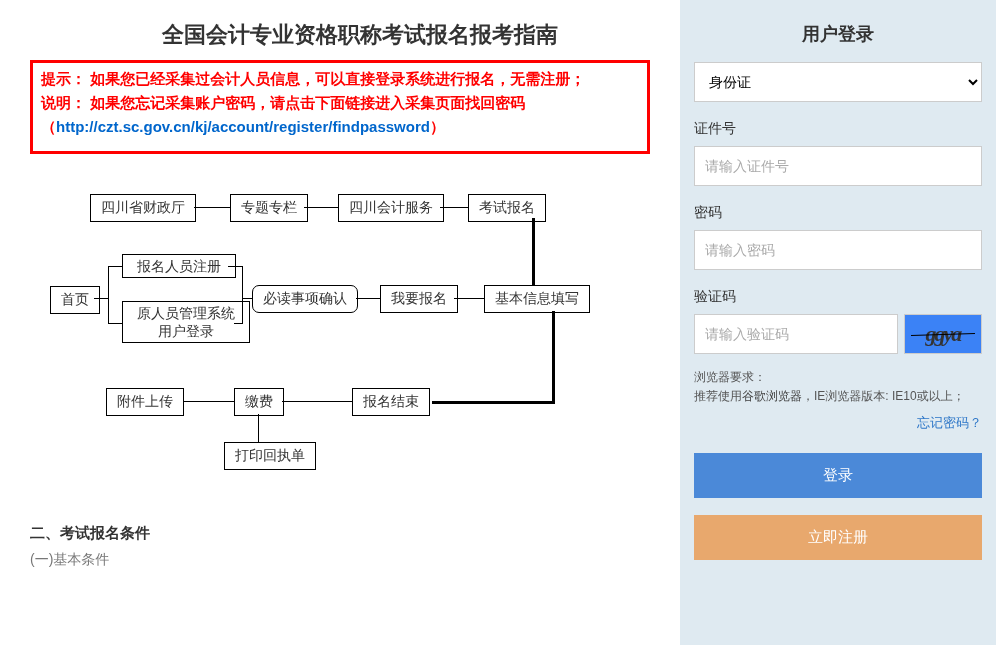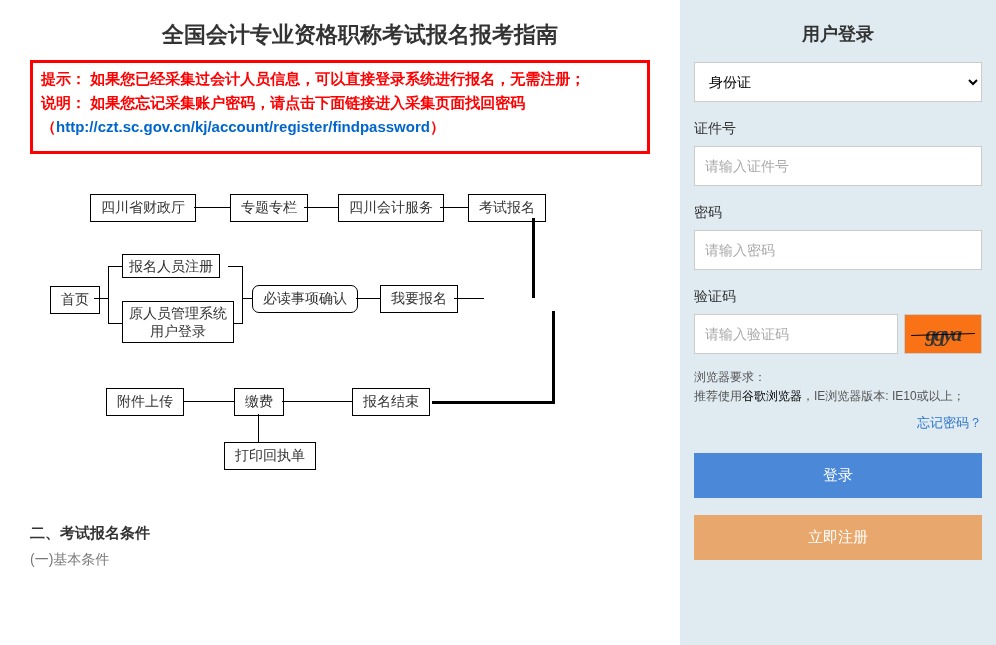--- a/index.html
+++ b/index.html
@@ -5,21 +5,21 @@
     * { margin:0; padding:0; box-sizing:border-box; }
     body { font-family:"Microsoft YaHei","PingFang SC",sans-serif; font-size:14px; color:#333; background:#fff; width:996px; height:645px; overflow:hidden; display:flex; }
     .main { flex:1; padding:20px 0 0 0; position:relative; }
     .title-main { font-size:22px; font-weight:bold; text-align:center; margin:0 0 10px 0; padding-left:40px; }
     .highlight-box { border:3px solid #f00; margin:0 30px 8px 30px; padding:4px 8px 12px 8px; position:relative; color:#f00; font-size:15px; font-weight:bold; line-height:1.6; }
     .highlight-box a.link { color:#0066cc; text-decoration:none; }
     .section-h { font-weight:bold; font-size:15px; margin:8px 0 0 30px; }
     .subsection { color:#777; margin:8px 0 0 30px; }
     .flow { position:relative; width:620px; height:330px; margin:20px 0 0 34px; }
     .node { position:absolute; border:1px solid #000; background:#fff; padding:4px 10px; font-size:14px; text-align:center; white-space:nowrap; }
-    .node.multi { line-height:1.3; padding:2px 6px; }
+    .node.multi { line-height:1.3; padding:2px 14px; }
     .connector { position:absolute; background:#000; }
     .connector.h { height:1px; }
     .connector.v { width:1px; }
     .thick.h { height:3px; }
     .thick.v { width:3px; }
     
     .n1 { left:56px; top:20px; }
     .n2 { left:196px; top:20px; }
     .n3 { left:304px; top:20px; }
     .n4 { left:434px; top:20px; }
@@ -40,24 +40,24 @@
     .login h2 { text-align:center; font-size:18px; font-weight:bold; margin:6px 0 16px 0; }
     .field-label { font-size:14px; margin:6px 0 8px 0; }
     .login select, .login input[type=text], .login input[type=password] {
       width:100%; height:40px; border:1px solid #ccc; background:#fff; padding:0 10px; font-size:14px; font-family:inherit; outline:none;
     }
     .login select { appearance:auto; }
     .login input::placeholder { color:#aaa; }
     .field-gap { margin-bottom:18px; }
     .captcha-row { display:flex; gap:6px; margin-bottom:14px; }
     .captcha-row input { flex:1; }
-    .captcha-img { width:78px; height:40px; border:1px solid #ccc; background:#f97316; display:flex; align-items:center; justify-content:center; font-family:serif; font-weight:bold; font-style:italic; font-size:22px; letter-spacing:-2px; position:relative; overflow:hidden; }
+    .captcha-img { width:78px; height:40px; border:1px solid #ccc; background:#3b82f6; display:flex; align-items:center; justify-content:center; font-family:serif; font-weight:bold; font-style:italic; font-size:22px; letter-spacing:-2px; position:relative; overflow:hidden; }
     .captcha-img::before { content:""; position:absolute; left:6px; right:6px; top:50%; border-top:1px solid #000; transform:rotate(-2deg); }
     .browser-hint { font-size:12px; color:#555; line-height:1.6; }
-    .browser-hint a { color:#000000; text-decoration:none; }
+    .browser-hint a { color:#404040; text-decoration:none; }
     .forgot { text-align:right; margin:8px 0 14px 0; }
     .forgot a { color:#2e77c8; text-decoration:none; font-size:13px; }
     .btn { width:100%; height:45px; border:none; font-size:15px; color:#fff; cursor:pointer; margin-bottom:10px; font-family:inherit;margin-top:7px; }
     .btn.login-btn { background:#4b89d8; }
     .btn.reg-btn { background:#e8a86d; }
   </style>
 </head>
 <body>
 
 <div class="main">
@@ -86,20 +86,21 @@
     <div class="connector thick v" style="left:498px;top:44px;height:80px;"></div>
 
     <div class="node n5">首页</div>
     <div class="node multi n6">报名人员注册</div>
     <div class="node multi n7">
       <div>原人员管理系统</div>
       <div>用户登录</div>
     </div>
     <div class="node n8">必读事项确认</div>
     <div class="node n9">我要报名</div>
+    <div class="node n10">基本信息填写</div>
 
     <div class="connector h" style="left:60px;top:124px;width:14px;"></div>
     <div class="connector v" style="left:74px;top:92px;height:58px;"></div>
     <div class="connector h" style="left:74px;top:92px;width:14px;"></div>
     <div class="connector h" style="left:74px;top:149px;width:14px;"></div>
 
     <div class="connector h" style="left:194px;top:92px;width:14px;"></div>
     <div class="connector h" style="left:200px;top:149px;width:8px;"></div>
     <div class="connector v" style="left:208px;top:92px;height:58px;"></div>
     <div class="connector h" style="left:208px;top:124px;width:10px;"></div>

